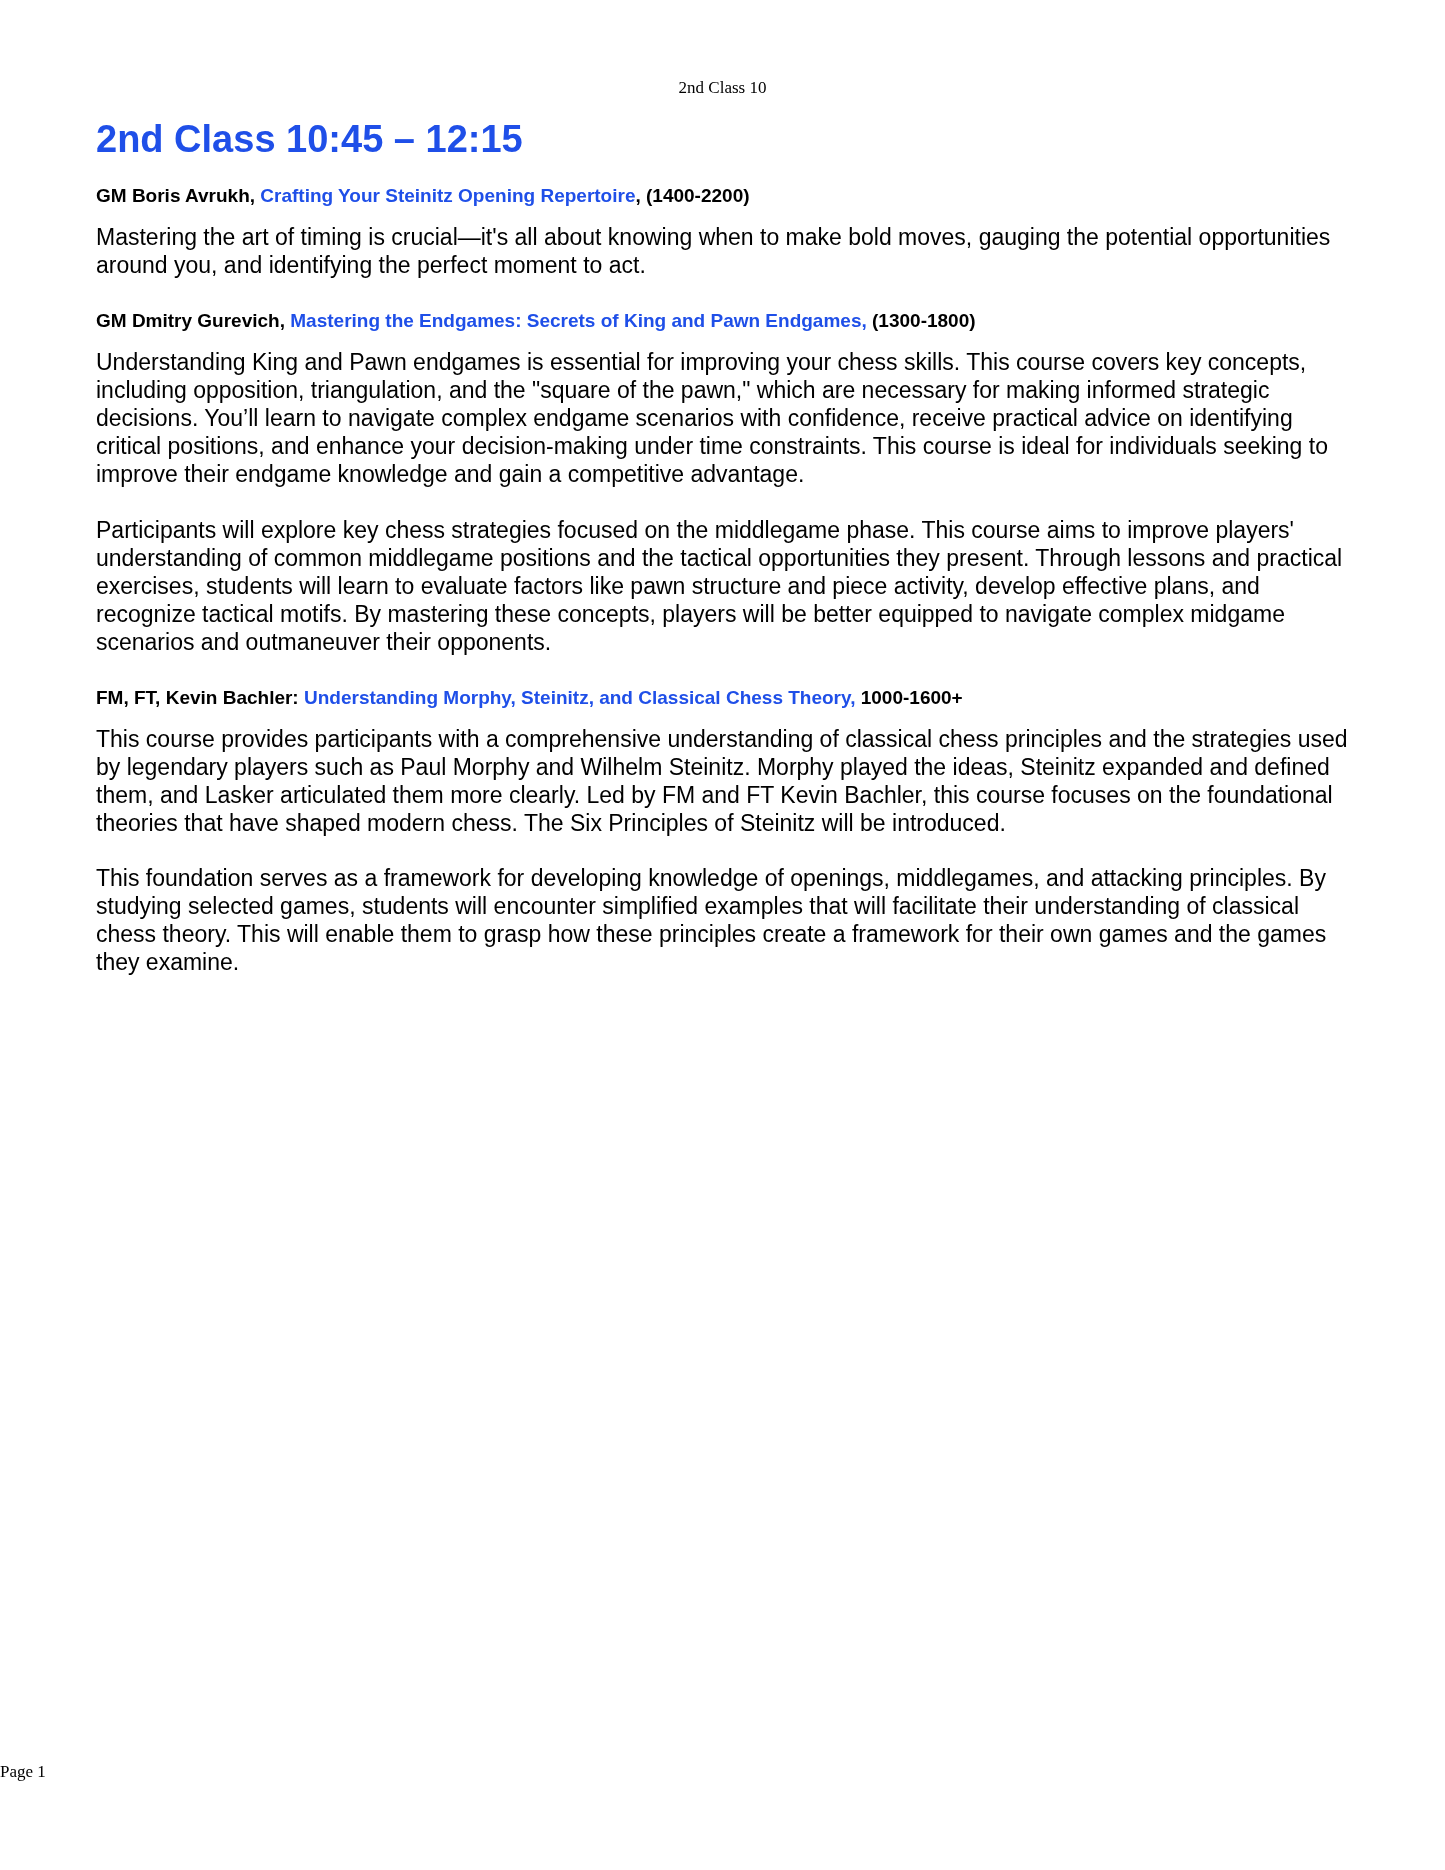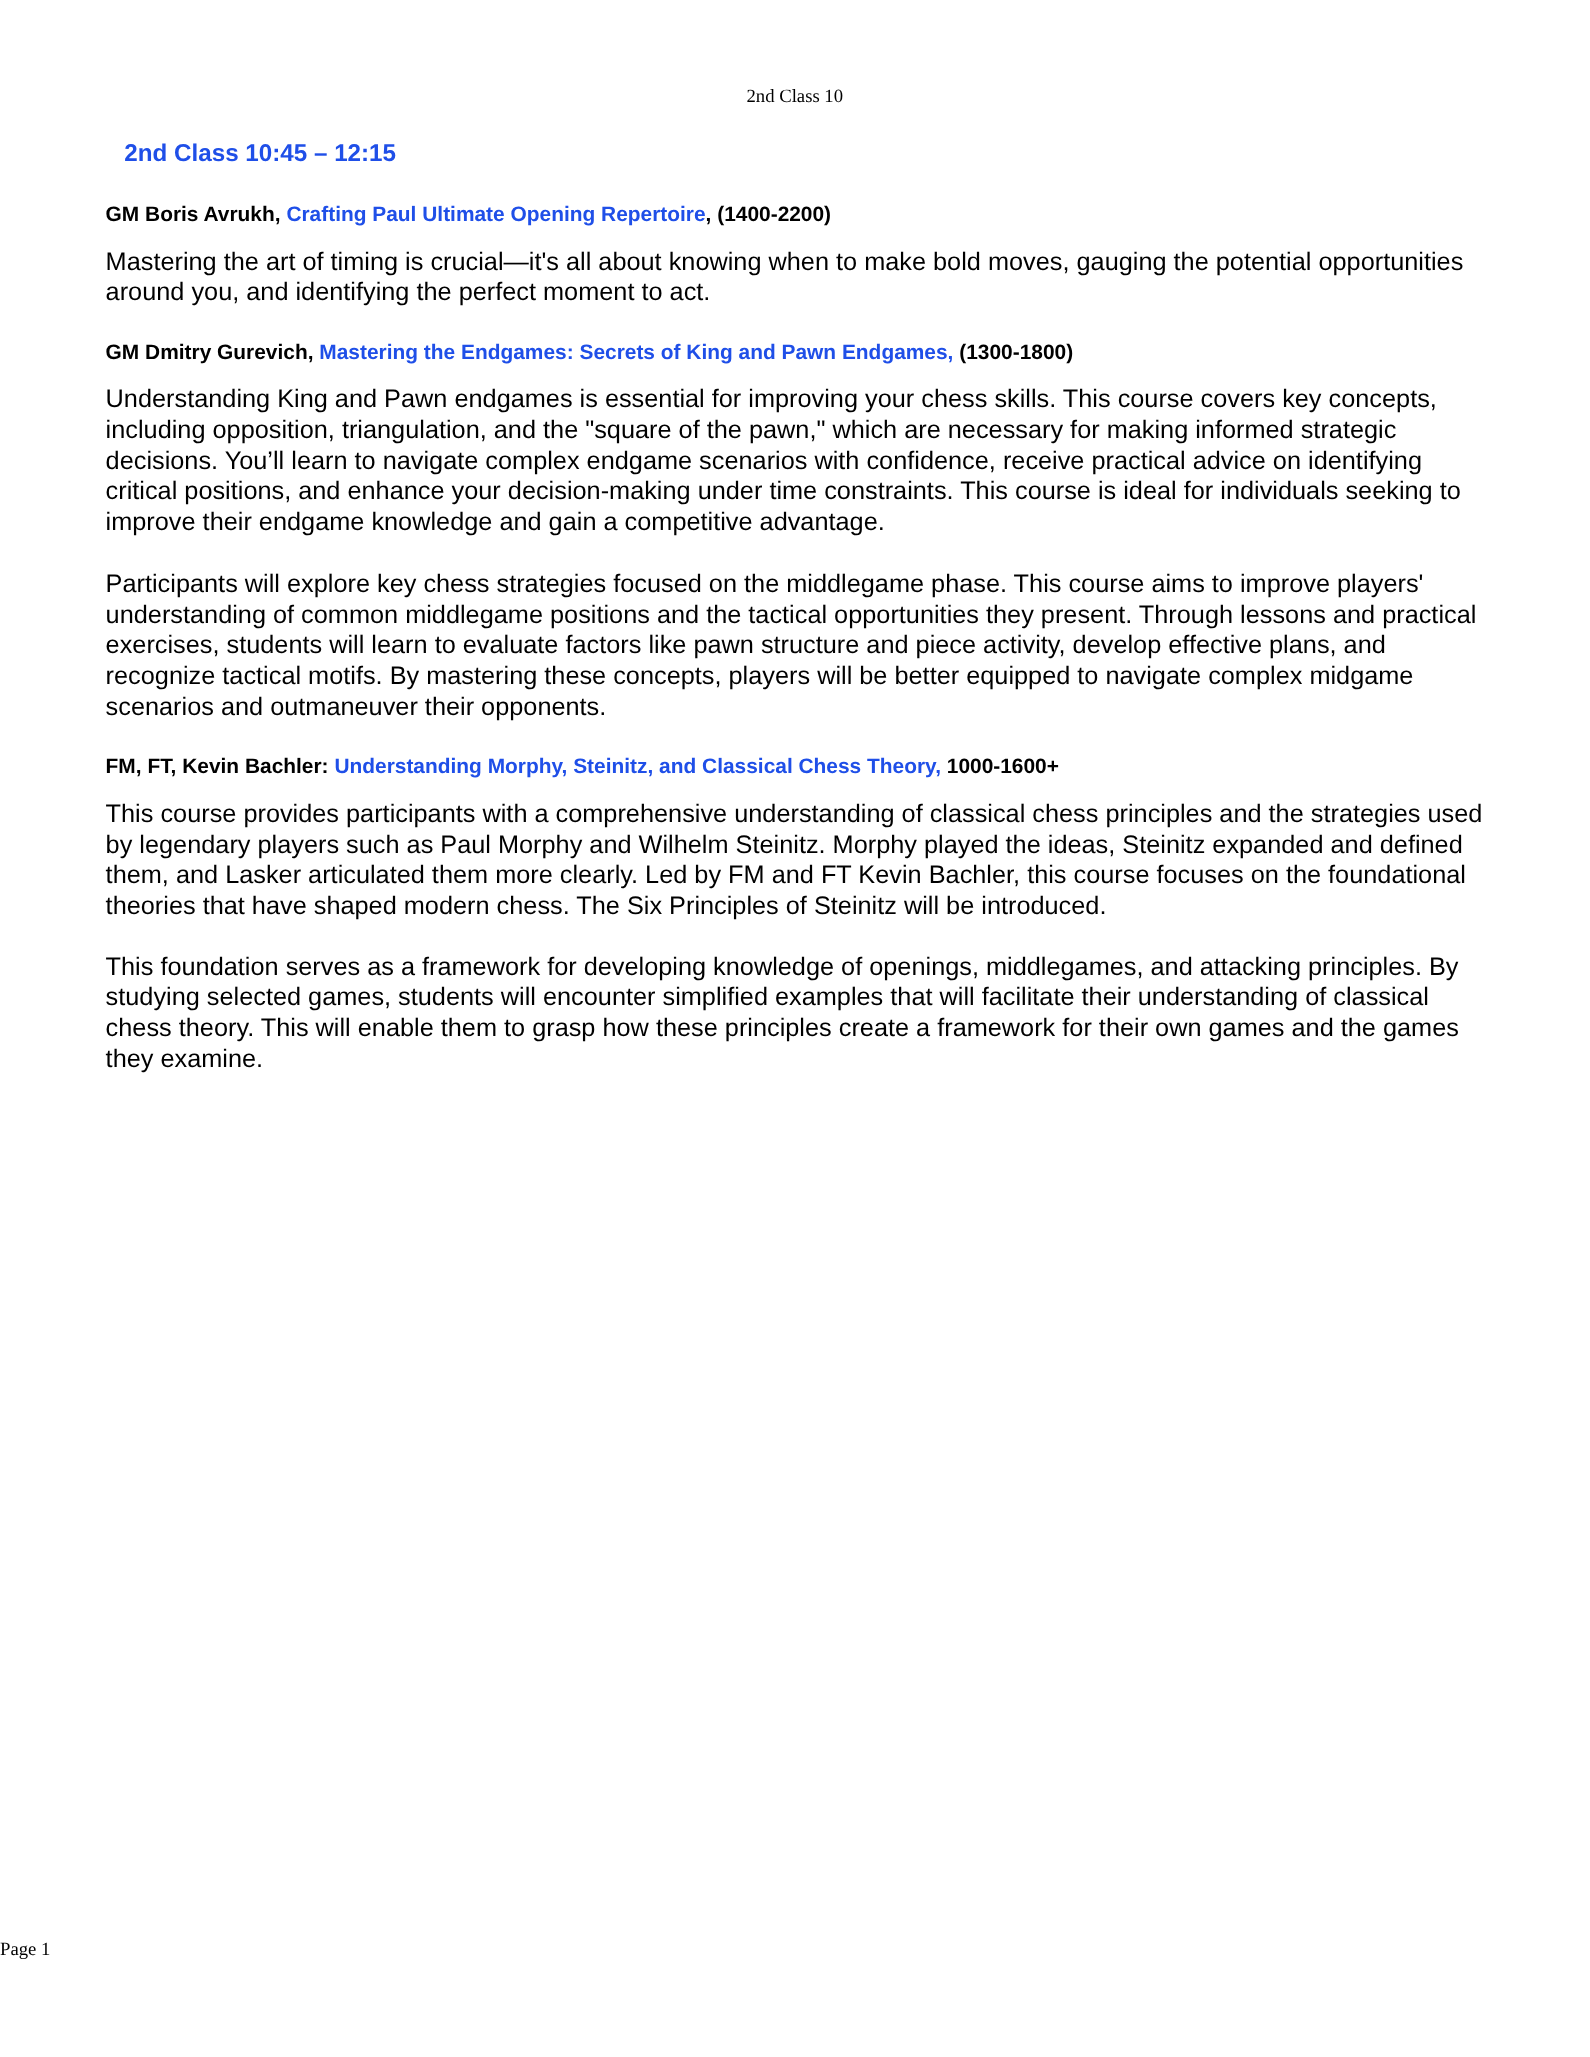--- a/index.html
+++ b/index.html
@@ -36,22 +36,22 @@
     font-size: 17px;
     color: #000000;
   }
   .content {
     position: absolute;
     top: 120px;
     left: 96px;
     width: 1256px;
   }
   .title {
-    margin: 0 0 24px 17px;
-    font-size: 22px;
+    margin: 0 0 24px 0;
+    font-size: 38px;
     font-weight: bold;
     color: #1F4FE8;
     line-height: 38px;
   }
   .course-heading {
     margin: 0 0 14px 0;
     font-size: 19px;
     font-weight: bold;
     line-height: 27px;
     color: #000000;
@@ -73,21 +73,21 @@
 <body>
 
 <div class="page">
 
   <div class="doc-header">2nd Class 10</div>
 
   <main class="content">
 
     <h1 class="title">2nd Class 10:45 – 12:15</h1>
 
-    <h2 class="course-heading"><span>GM Boris Avrukh, </span><span class="course-link">Crafting Paul Ultimate Opening Repertoire</span><span>, (1400-2200)</span></h2>
+    <h2 class="course-heading"><span>GM Boris Avrukh, </span><span class="course-link">Crafting Your Steinitz Opening Repertoire</span><span>, (1400-2200)</span></h2>
     <p class="body-text">Mastering the art of timing is crucial—it's all about knowing when to make bold moves, gauging the potential opportunities around you, and identifying the perfect moment to act.</p>
 
     <h2 class="course-heading"><span>GM Dmitry Gurevich, </span><span class="course-link">Mastering the Endgames: Secrets of King and Pawn Endgames, </span><span>(1300-1800)</span></h2>
     <p class="body-text">Understanding King and Pawn endgames is essential for improving your chess skills. This course covers key concepts, including opposition, triangulation, and the "square of the pawn," which are necessary for making informed strategic decisions. You’ll learn to navigate complex endgame scenarios with confidence, receive practical advice on identifying critical positions, and enhance your decision-making under time constraints. This course is ideal for individuals seeking to improve their endgame knowledge and gain a competitive advantage.</p>
 
     <p class="body-text">Participants will explore key chess strategies focused on the middlegame phase. This course aims to improve players' understanding of common middlegame positions and the tactical opportunities they present. Through lessons and practical exercises, students will learn to evaluate factors like pawn structure and piece activity, develop effective plans, and recognize tactical motifs. By mastering these concepts, players will be better equipped to navigate complex midgame scenarios and outmaneuver their opponents.</p>
 
     <h2 class="course-heading"><span>FM, FT, Kevin Bachler: </span><span class="course-link">Understanding Morphy, Steinitz, and Classical Chess Theory, </span><span>1000-1600+</span></h2>
     <p class="body-text tight">This course provides participants with a comprehensive understanding of classical chess principles and the strategies used by legendary players such as Paul Morphy and Wilhelm Steinitz. Morphy played the ideas, Steinitz expanded and defined them, and Lasker articulated them more clearly. Led by FM and FT Kevin Bachler, this course focuses on the foundational theories that have shaped modern chess. The Six Principles of Steinitz will be introduced.</p>
     <p class="body-text">This foundation serves as a framework for developing knowledge of openings, middlegames, and attacking principles. By studying selected games, students will encounter simplified examples that will facilitate their understanding of classical chess theory. This will enable them to grasp how these principles create a framework for their own games and the games they examine.</p>

